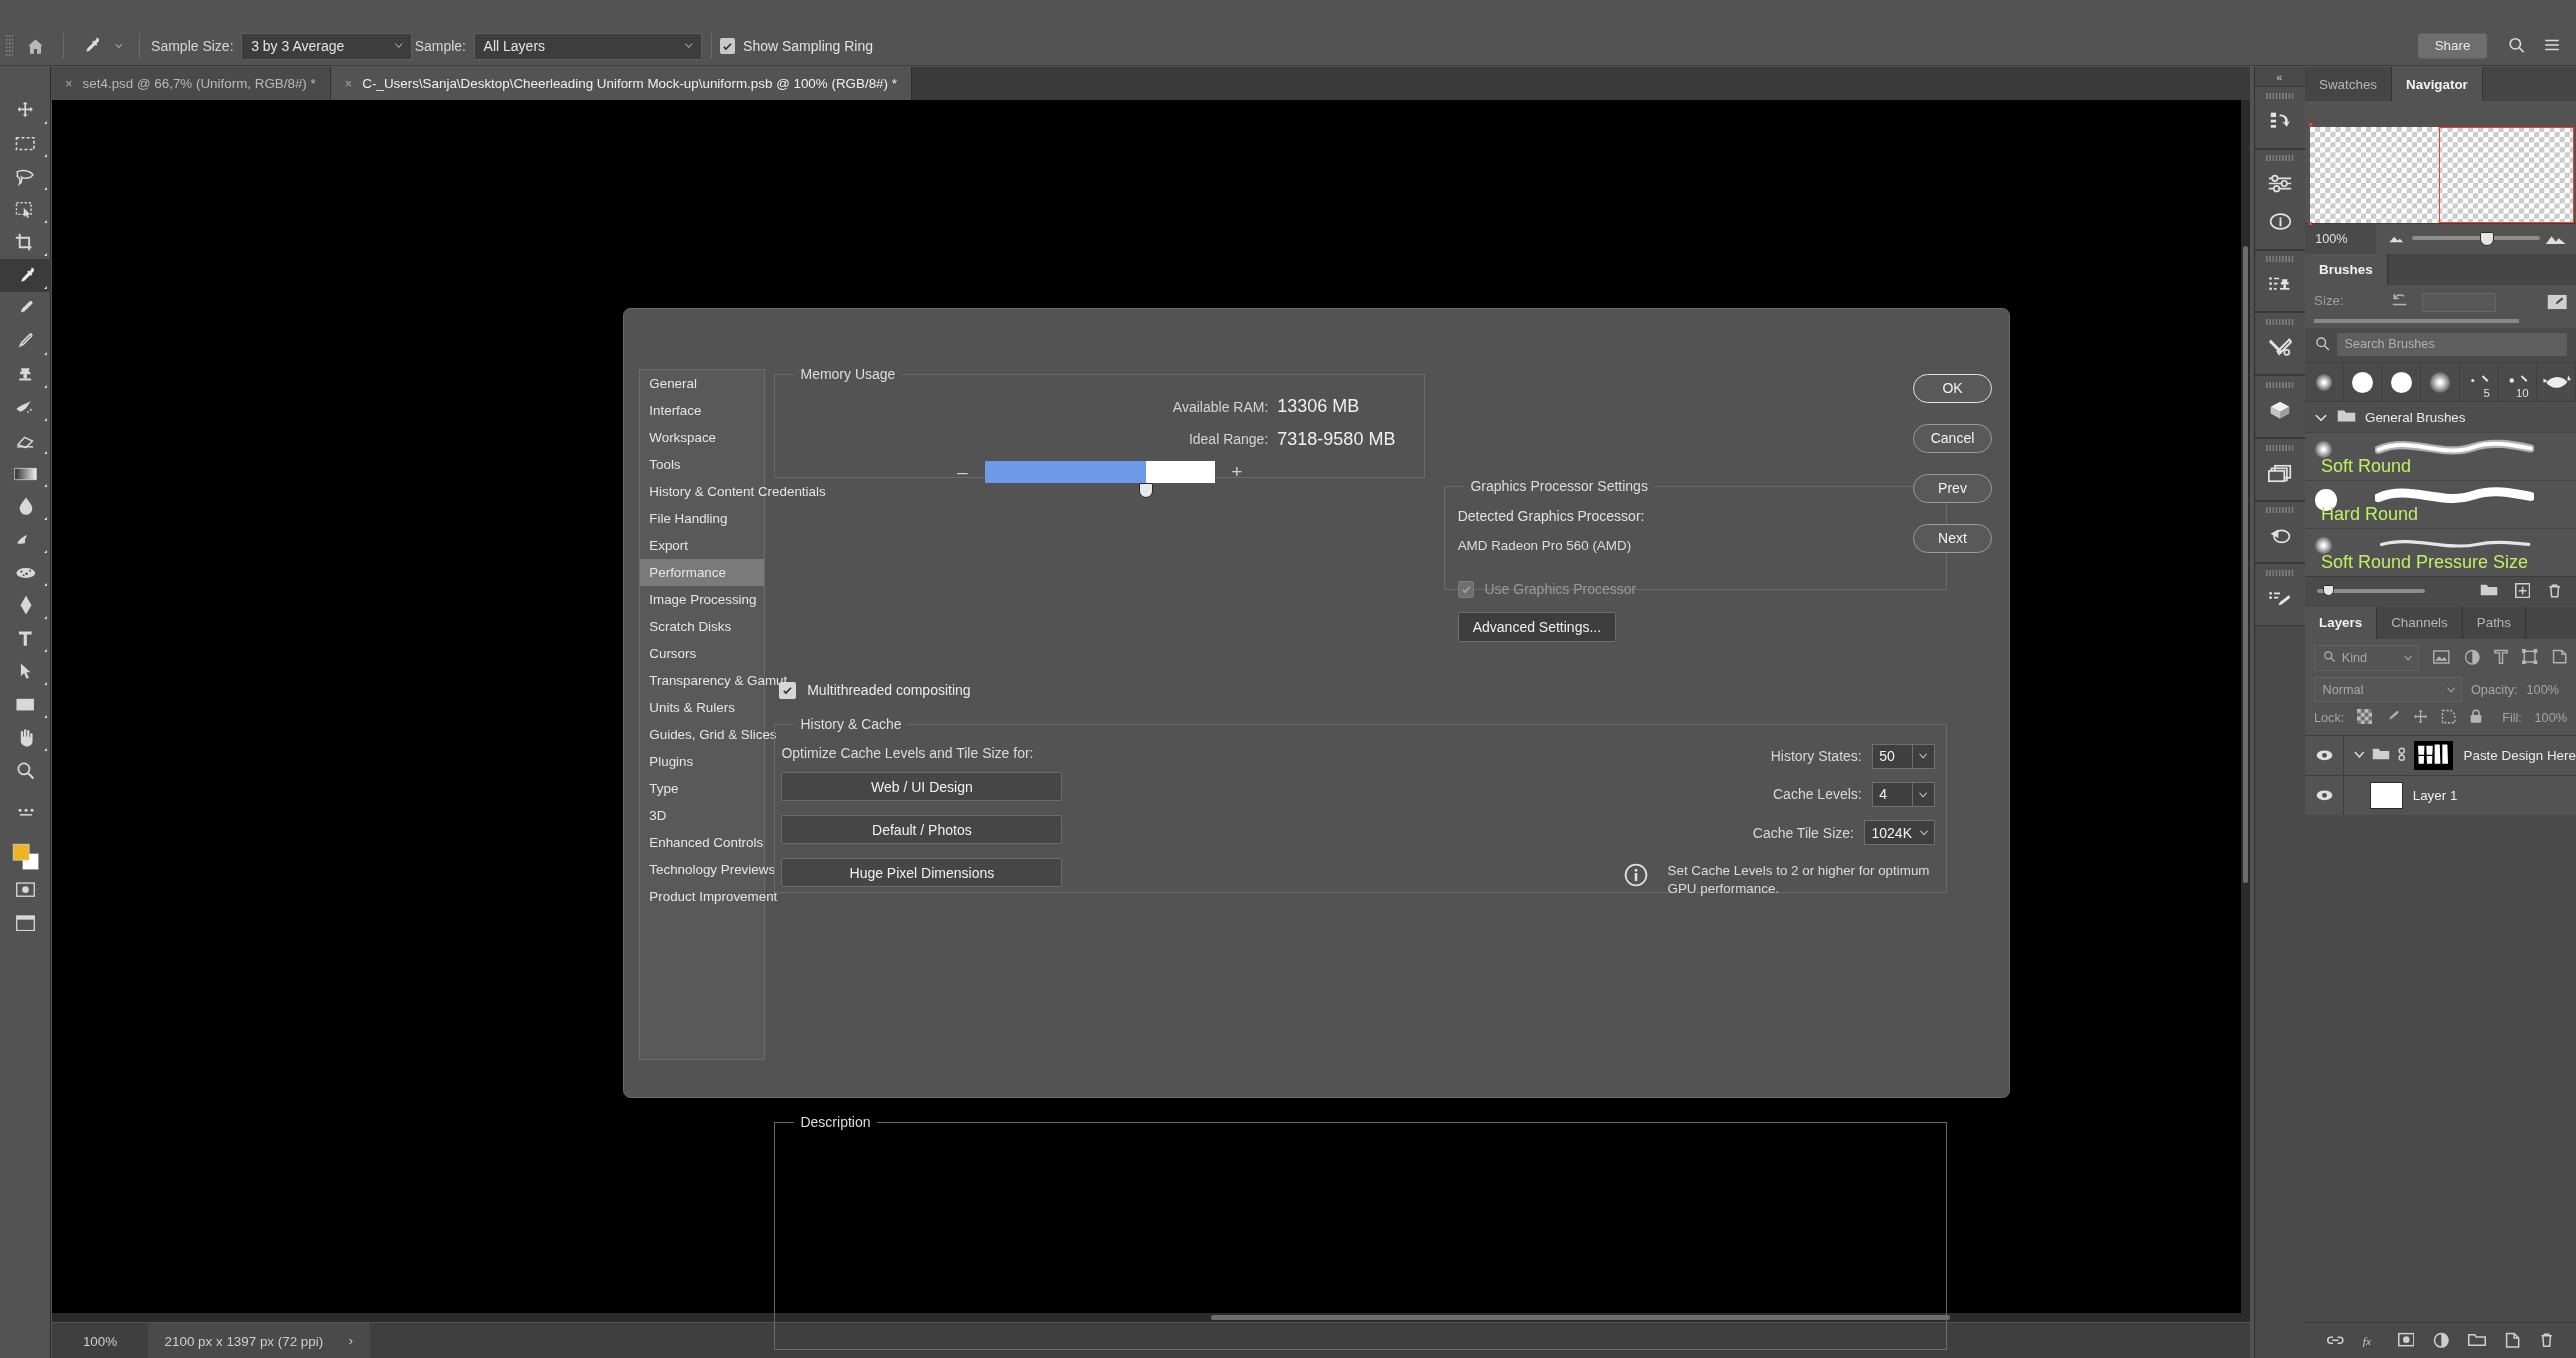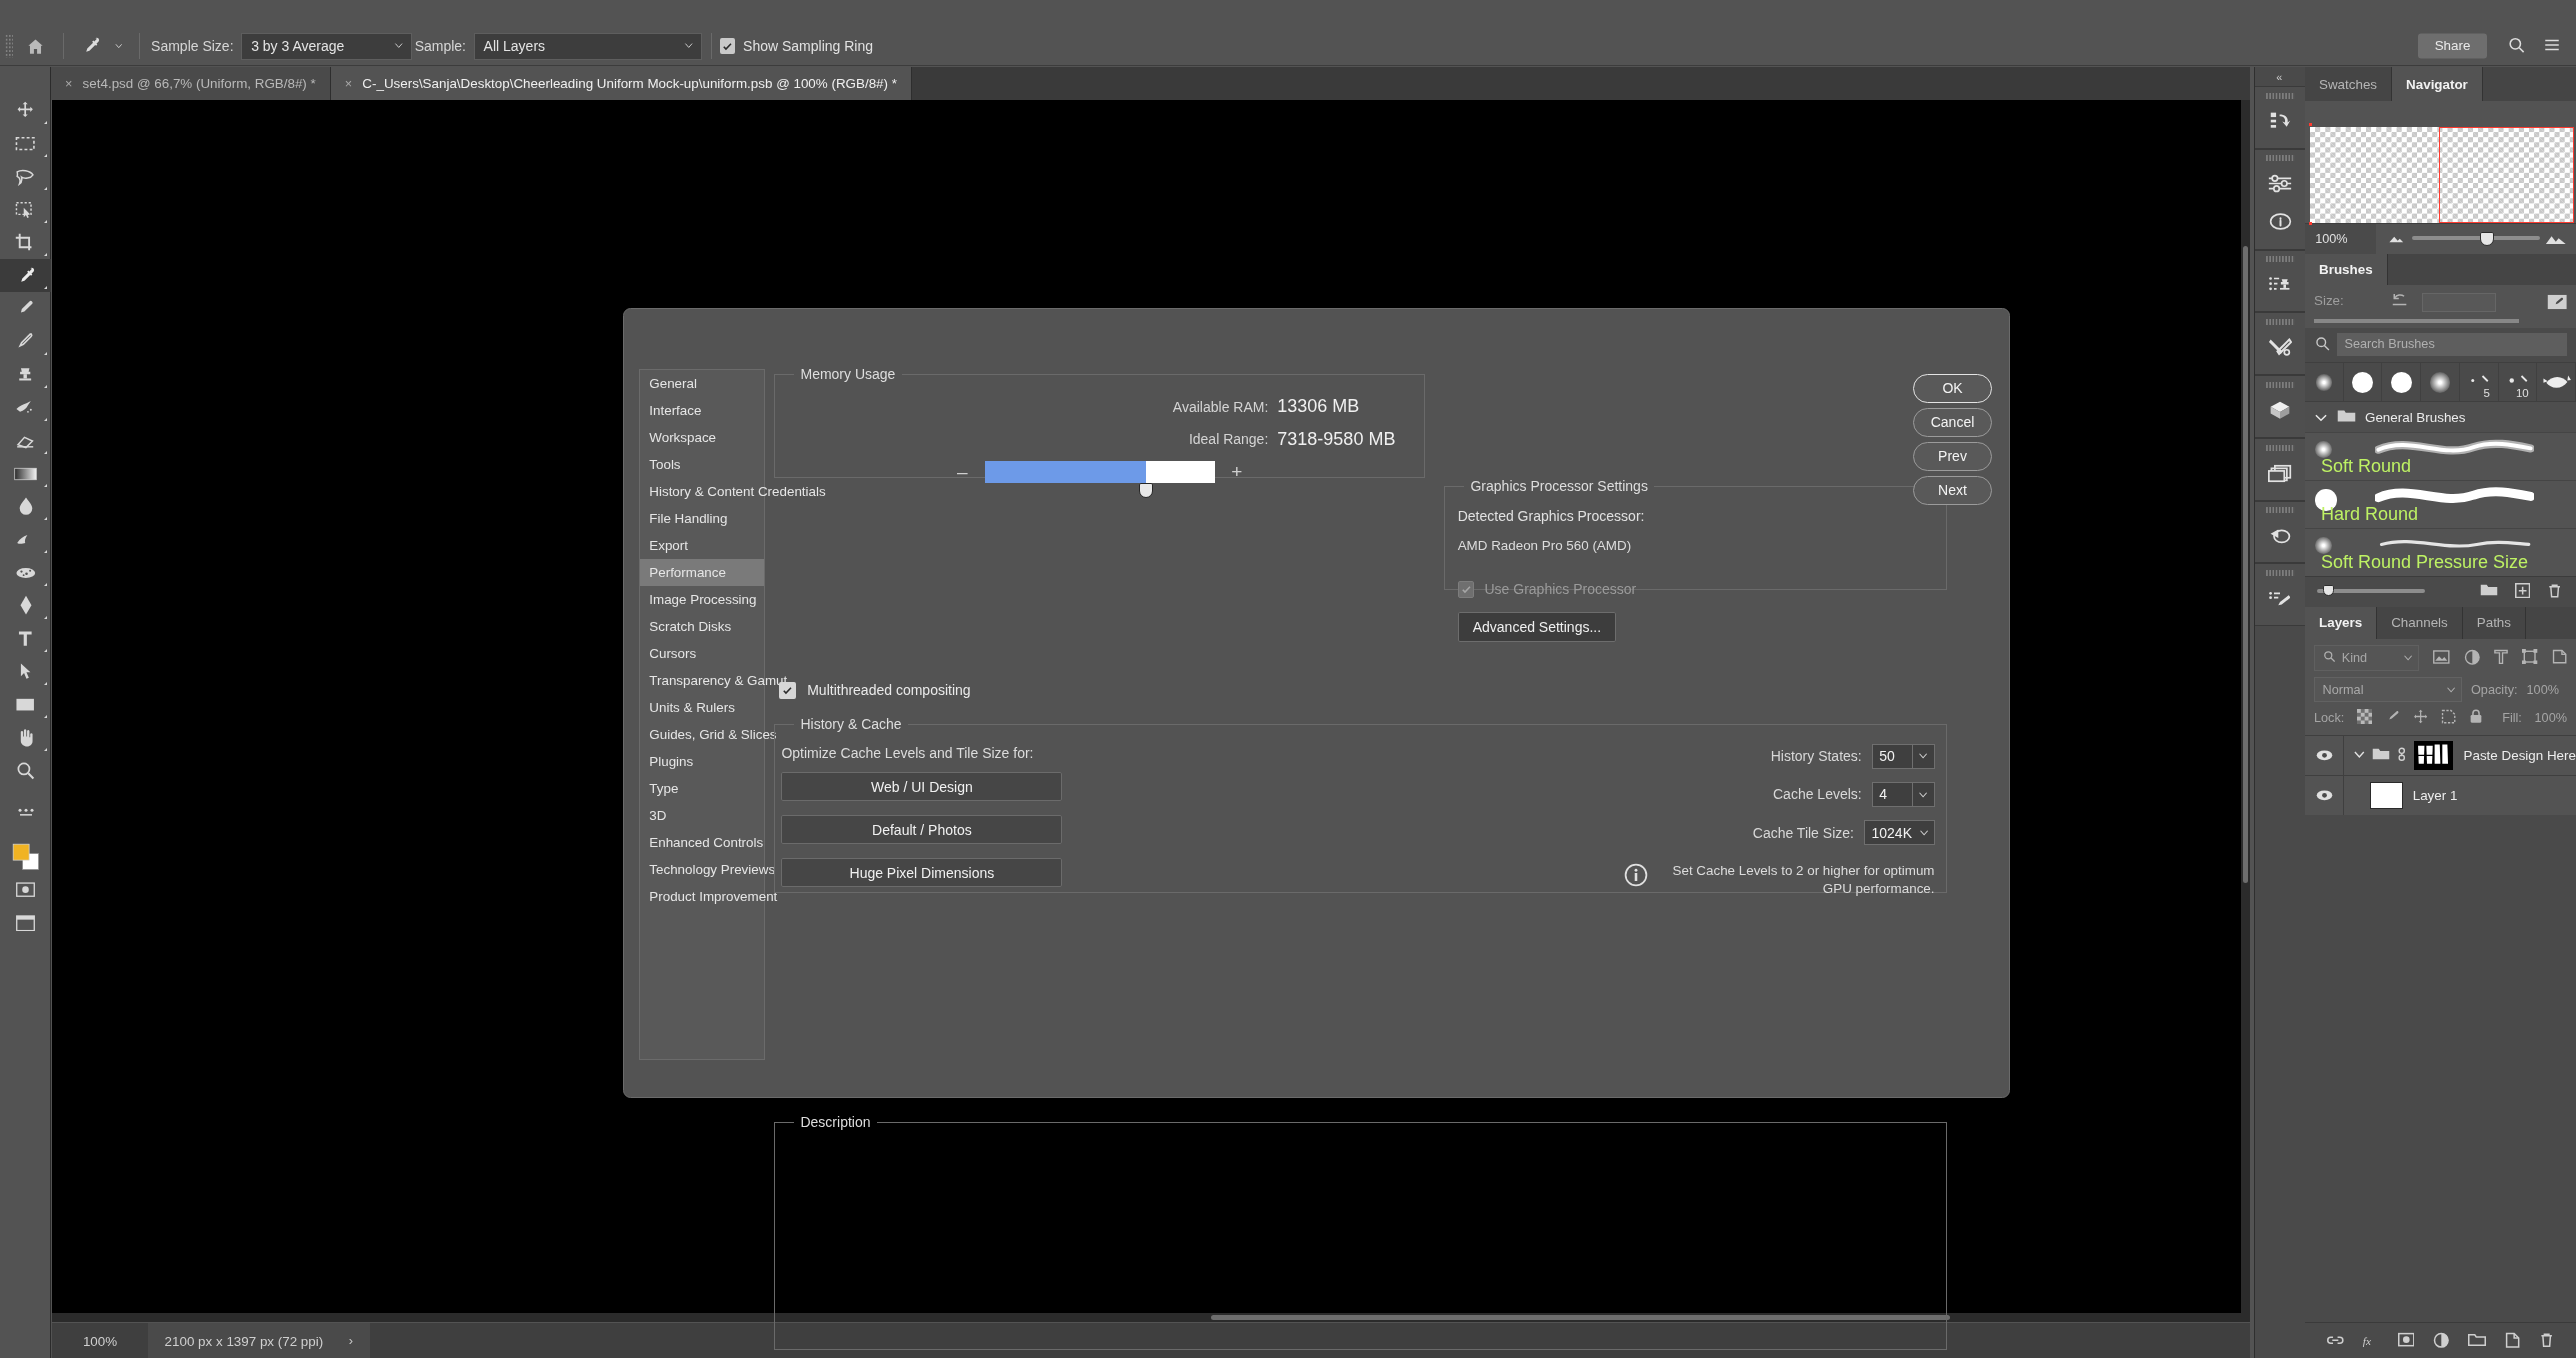--- a/index.html
+++ b/index.html
@@ -251,25 +251,25 @@
   .hc-right { position:absolute; right: 11.5px; top: 11.5px; width: 382px; }
   .hc-row { display:flex; align-items:center; justify-content:flex-end; gap:10.2px; margin-bottom: 12.7px; }
   .hc-name { color:#d8d8d8; font-size:14px; }
   .combo { height: 25.5px; background:#3f3f3f; border:0.6px solid #6f6f6f; display:flex; align-items:center;
      color:#f2f2f2; font-size:14px; }
   .combo .cval { padding: 0 5.1px 0 6.4px; min-width: 39px; }
   .combo .carrow { width: 21.6px; text-align:center; border-left:0.6px solid #6f6f6f; font-size:10.8px; color:#d2d2d2; height:100%;
      display:flex; align-items:center; justify-content:center; }
   .combo.tile .cval { min-width: 0; padding-right: 2.5px; }
   .combo.tile .carrow { border-left:none; width: 19px; }
-  .hc-note { display:flex; align-items:flex-start; gap:20px; justify-content:flex-end; margin-top: 16.6px; text-align: right; }
+  .hc-note { display:flex; align-items:flex-start; gap:20px; justify-content:flex-end; margin-top: 16.6px; }
   .info-ic { flex:0 0 auto; margin-top: 1.3px; }
   .hc-note p { color:#dcdcdc; font-size: 13.4px; line-height: 1.35; max-width: 267px; }
 
-  .btncol { position:absolute; right: 19px; top: 21.6px; width: 79px; display:flex; flex-direction:column; gap: 5px; }
+  .btncol { position:absolute; right: 19px; top: 21.6px; width: 79px; display:flex; flex-direction:column; gap: 21px; }
   .dbtn { height: 29px; border-radius: 14.6px; border:0.6px solid #9b9b9b; color:#f4f4f4;
      font-size:14px; display:flex; align-items:center; justify-content:center; background:#595959; }
   .dbtn.primary { border-color:#e4e4e4; border-width:1.3px; }
 </style>
 </head>
 <body>
 
 <div class="app">
 
 

